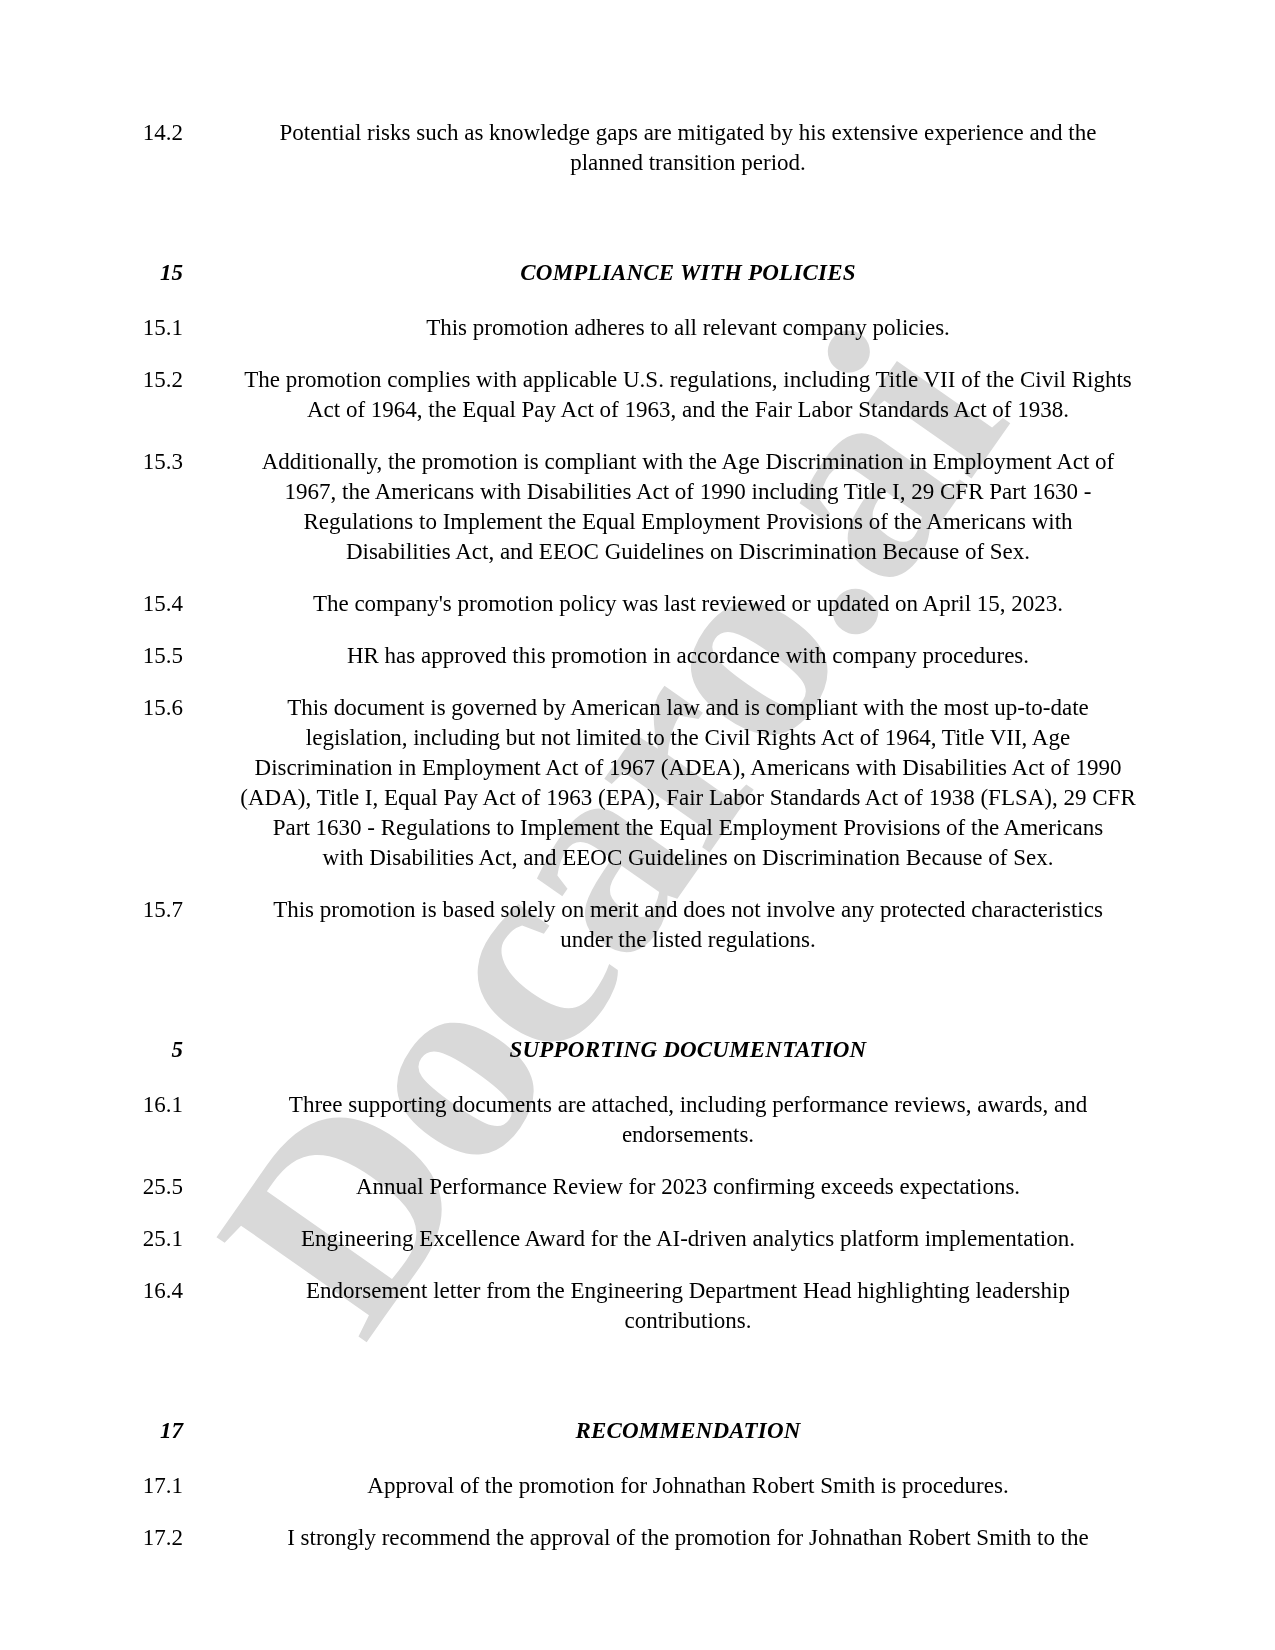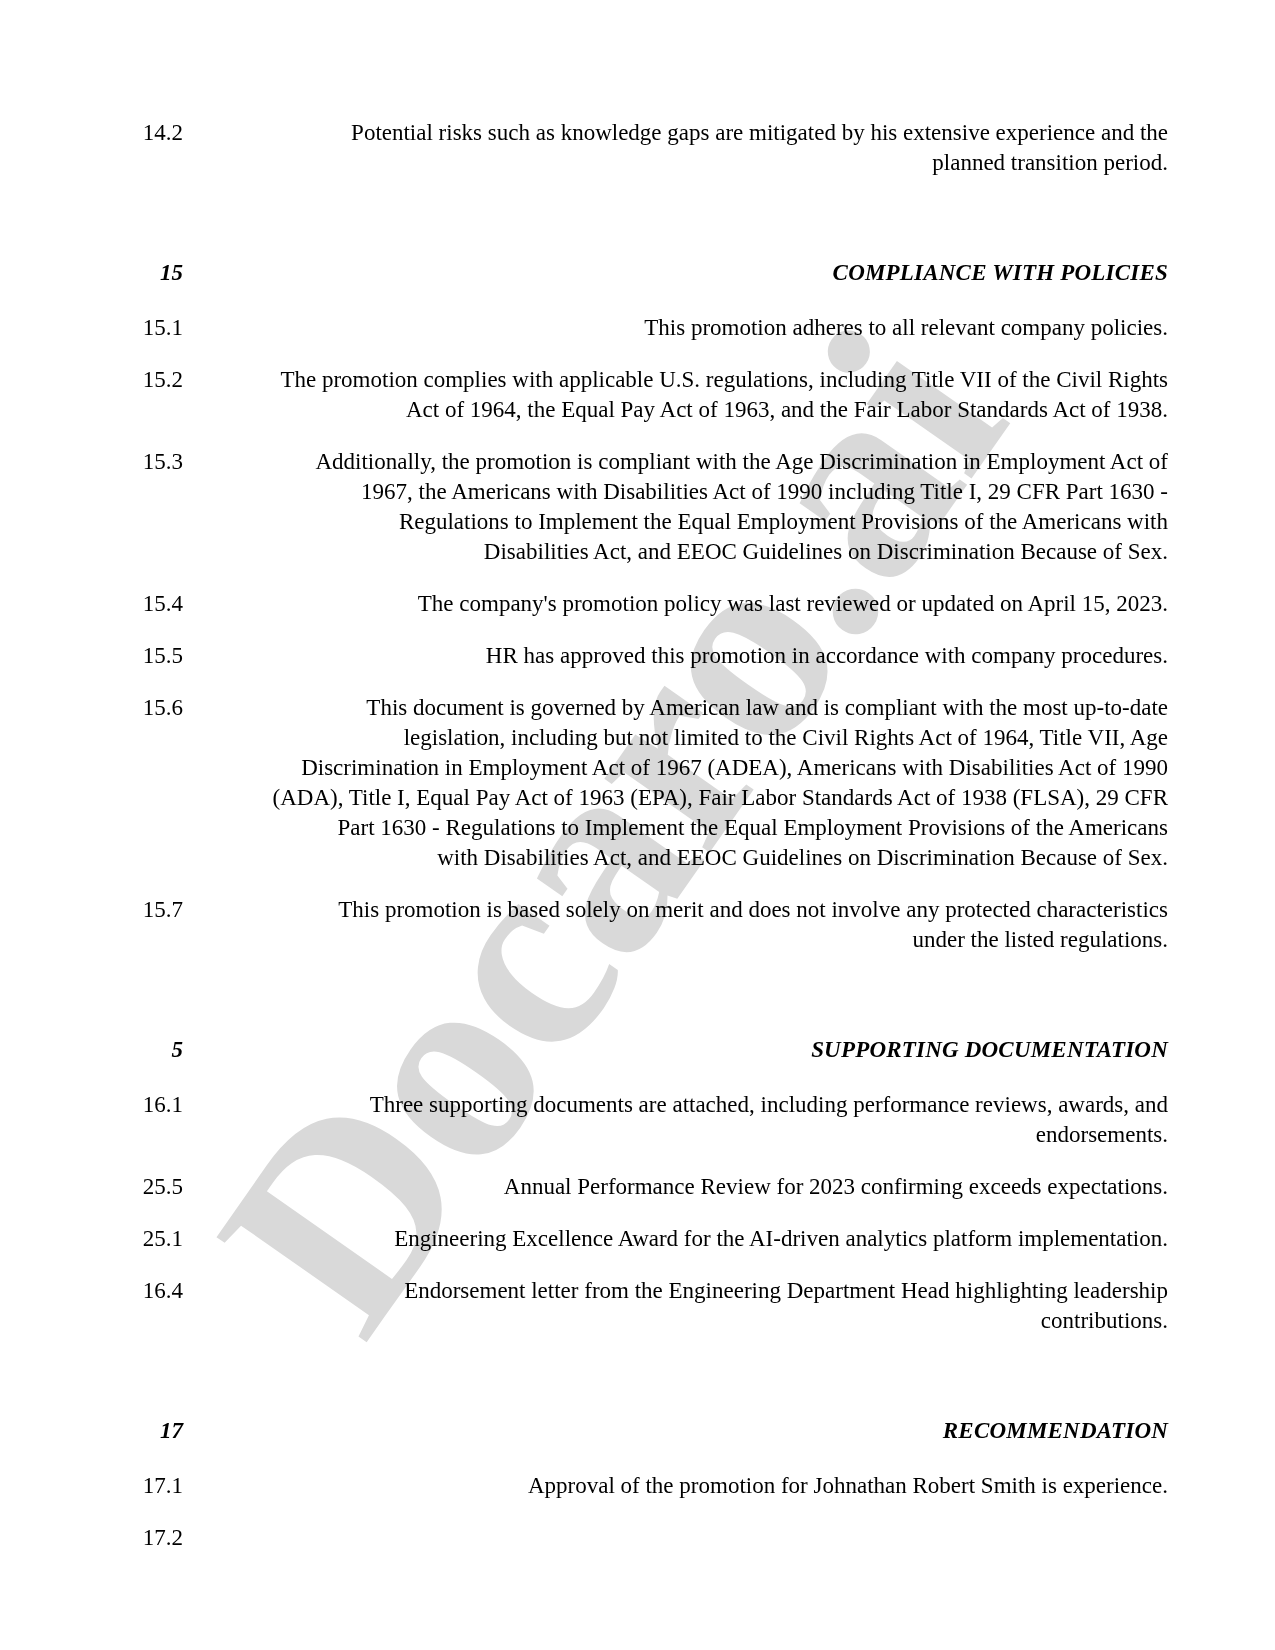--- a/index.html
+++ b/index.html
@@ -50,21 +50,21 @@
   .row .num {
     flex: 0 0 183px;
     width: 183px;
     text-align: right;
     white-space: nowrap;
   }
   .row .txt {
     margin-left: 25px;
     width: 960px;
     white-space: pre-line;
-    text-align: right;
+    text-align: center;
   }
   .row.section {
     margin-top: 58px;
     margin-bottom: 25px;
     font-weight: 700;
     font-style: italic;
   }
   .row.section .txt {
     white-space: normal;
     letter-spacing: 0.2px;
@@ -147,19 +147,20 @@
         <span class="num">16.4</span>
         <span class="txt"><span class="seg">Endorsement letter from the Engineering Department Head highlighting leadership
 contributions.</span></span>
       </div>
       <div class="row section">
         <span class="num">17</span>
         <span class="txt">RECOMMENDATION</span>
       </div>
       <div class="row">
         <span class="num">17.1</span>
-        <span class="txt"><span class="seg">Approval of the promotion for </span><span class="seg-bold">Johnathan Robert Smith</span><span class="seg"> is experience.</span></span>
+        <span class="txt"><span class="seg">Approval of the promotion for </span><span class="seg-bold">Johnathan Robert Smith</span><span class="seg"> is procedures.</span></span>
       </div>
       <div class="row">
         <span class="num">17.2</span>
+        <span class="txt"><span class="seg">I strongly recommend the approval of the promotion for </span><span class="seg-bold">Johnathan Robert Smith</span><span class="seg"> to the</span></span>
       </div>
     </div>
 </div>
 
 </body></html>

